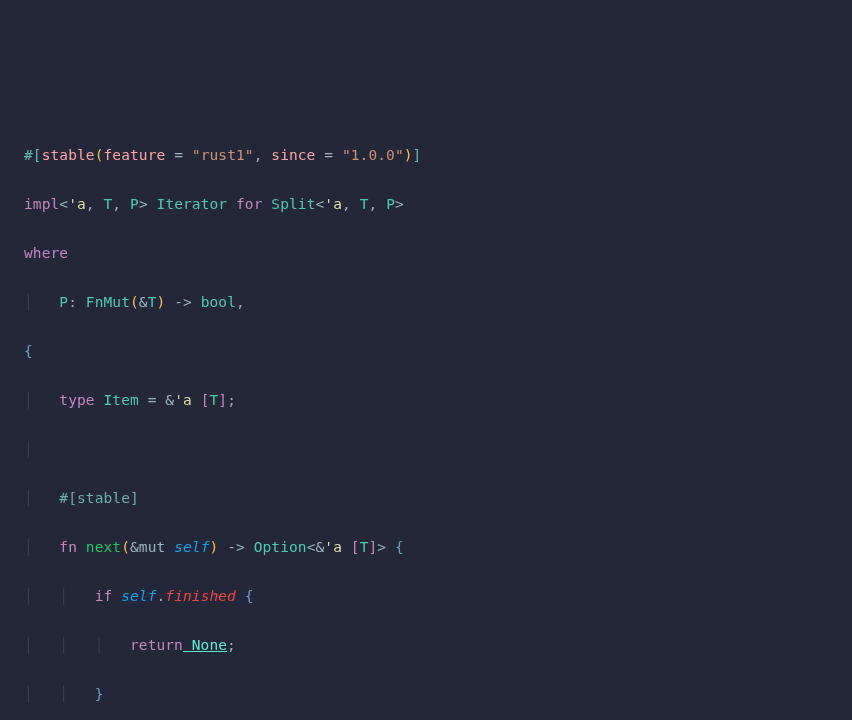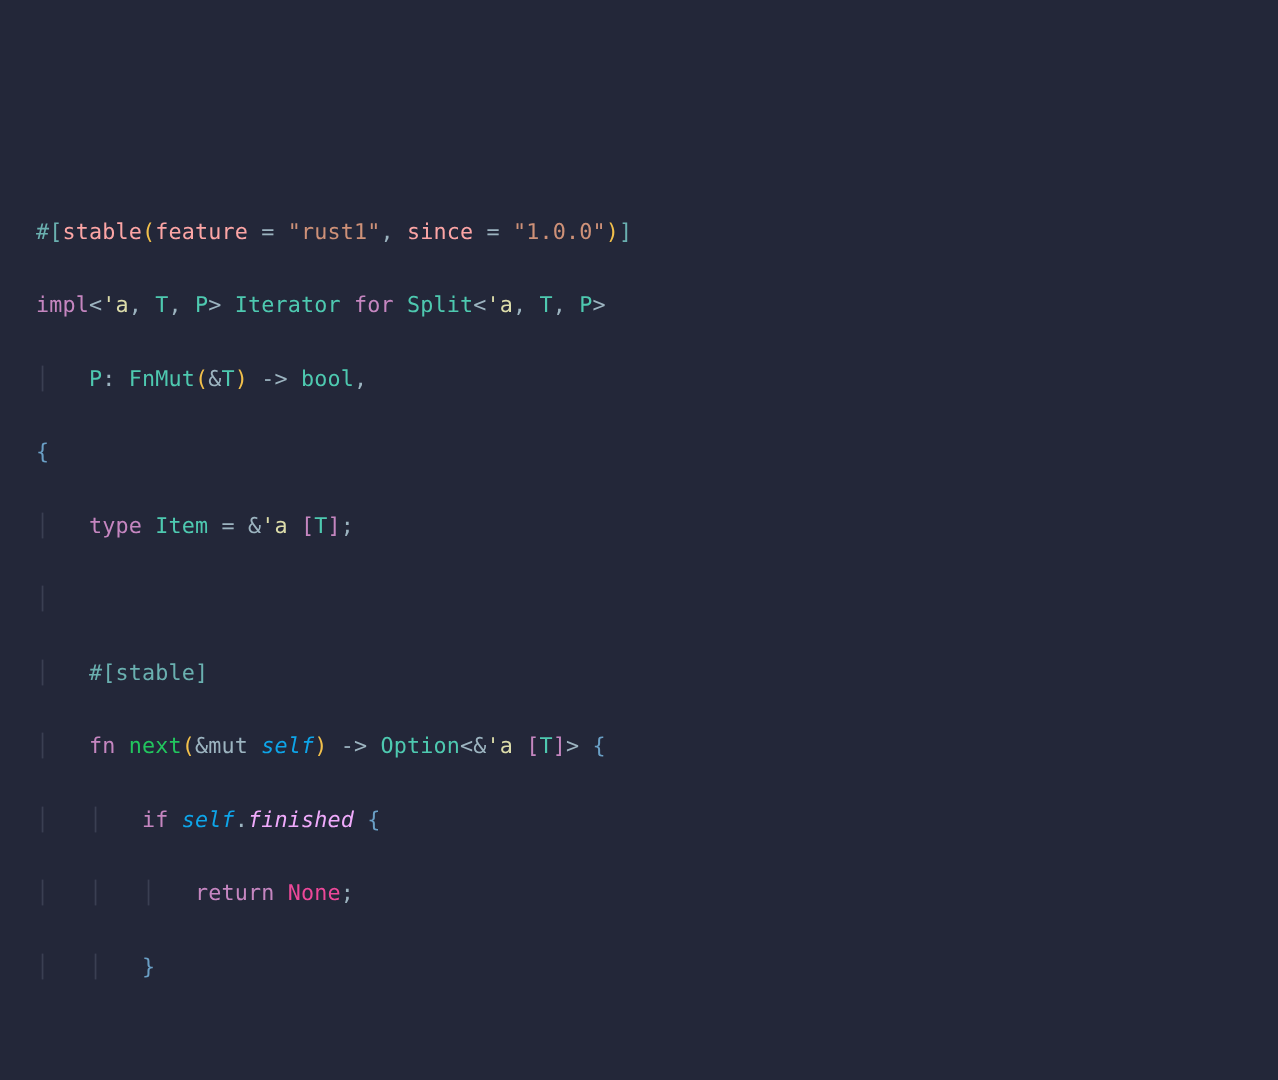--- a/index.html
+++ b/index.html
@@ -19,36 +19,37 @@
 
   
   .kw    { color: #c586c0; }   
   .ty    { color: #4ec9b0; }   
   .fn    { color: #22c55e; }
   .ident { color: #fca5a5; }
   .str   { color: #ce9178; }
   .op    { color: #9cb4c0; }
   .punct { color: #9cb4c0; }
   .self  { color: #0ea5e9; font-style: italic; }
-  .var   { color: #f0abfc; font-style: italic; }
+  .var   { color: #ef4444; font-style: italic; }
   .attr  { color: #6ab0b0; }
   .lt    { color: #dcdcaa; }   
-  .const { color: #ec4899; }
+  .const { color: #5eead4; text-decoration: underline; }
   .paren { color: #f2c04b; }
   .brace { color: #6a9fc5; }
   .brack { color: #c586c0; }
 </style>
 </head>
 <body>
 
 
 
 <div class="code-block">
 <span class="line"><span class="attr">#[</span><span class="ident">stable</span><span class="paren">(</span><span class="ident">feature</span><span class="op"> = </span><span class="str">"rust1"</span><span class="punct">, </span><span class="ident">since</span><span class="op"> = </span><span class="str">"1.0.0"</span><span class="paren">)</span><span class="attr">]</span></span>
 <span class="line"><span class="kw">impl</span><span class="op">&lt;</span><span class="lt">'a</span><span class="punct">, </span><span class="ty">T</span><span class="punct">, </span><span class="ty">P</span><span class="op">&gt; </span><span class="ty">Iterator</span><span class="kw"> for </span><span class="ty">Split</span><span class="op">&lt;</span><span class="lt">'a</span><span class="punct">, </span><span class="ty">T</span><span class="punct">, </span><span class="ty">P</span><span class="op">&gt;</span></span>
+<span class="line"><span class="kw">where</span></span>
 <span class="line"><span class="indent">│   </span><span class="ty">P</span><span class="punct">: </span><span class="ty">FnMut</span><span class="paren">(</span><span class="op">&amp;</span><span class="ty">T</span><span class="paren">)</span><span class="op"> -&gt; </span><span class="ty">bool</span><span class="punct">,</span></span>
 <span class="line"><span class="brace">{</span></span>
 <span class="line"><span class="indent">│   </span><span class="kw">type</span><span class="ty"> Item</span><span class="op"> = </span><span class="op">&amp;</span><span class="lt">'a </span><span class="brack">[</span><span class="ty">T</span><span class="brack">]</span><span class="punct">;</span></span>
 <span class="line"><span class="indent">│</span></span>
 <span class="line"><span class="indent">│   </span><span class="attr">#[stable]</span></span>
 <span class="line"><span class="indent">│   </span><span class="kw">fn</span><span class="fn"> next</span><span class="paren">(</span><span class="op">&amp;mut </span><span class="self">self</span><span class="paren">)</span><span class="op"> -&gt; </span><span class="ty">Option</span><span class="op">&lt;</span><span class="op">&amp;</span><span class="lt">'a </span><span class="brack">[</span><span class="ty">T</span><span class="brack">]</span><span class="op">&gt;</span><span class="brace"> {</span></span>
 <span class="line"><span class="indent">│   │   </span><span class="kw">if</span><span class="self"> self</span><span class="punct">.</span><span class="var">finished</span><span class="brace"> {</span></span>
 <span class="line"><span class="indent">│   │   │   </span><span class="kw">return</span><span class="const"> None</span><span class="punct">;</span></span>
 <span class="line"><span class="indent">│   │   </span><span class="brace">}</span></span>
 

